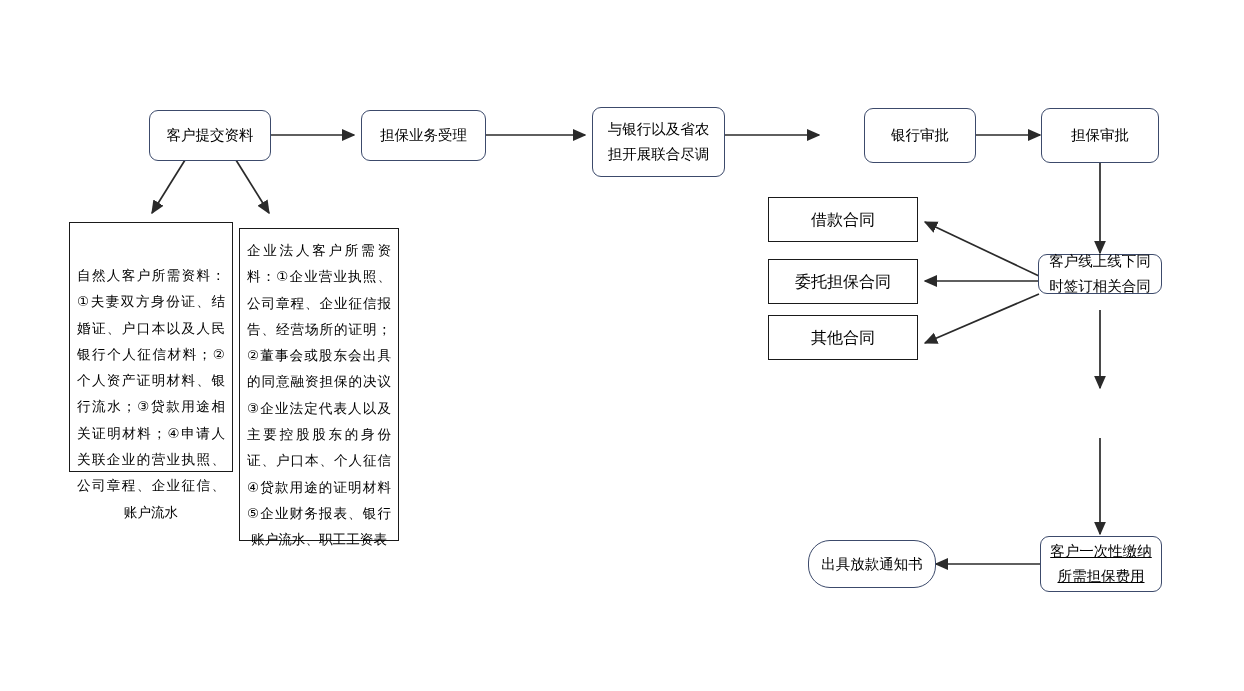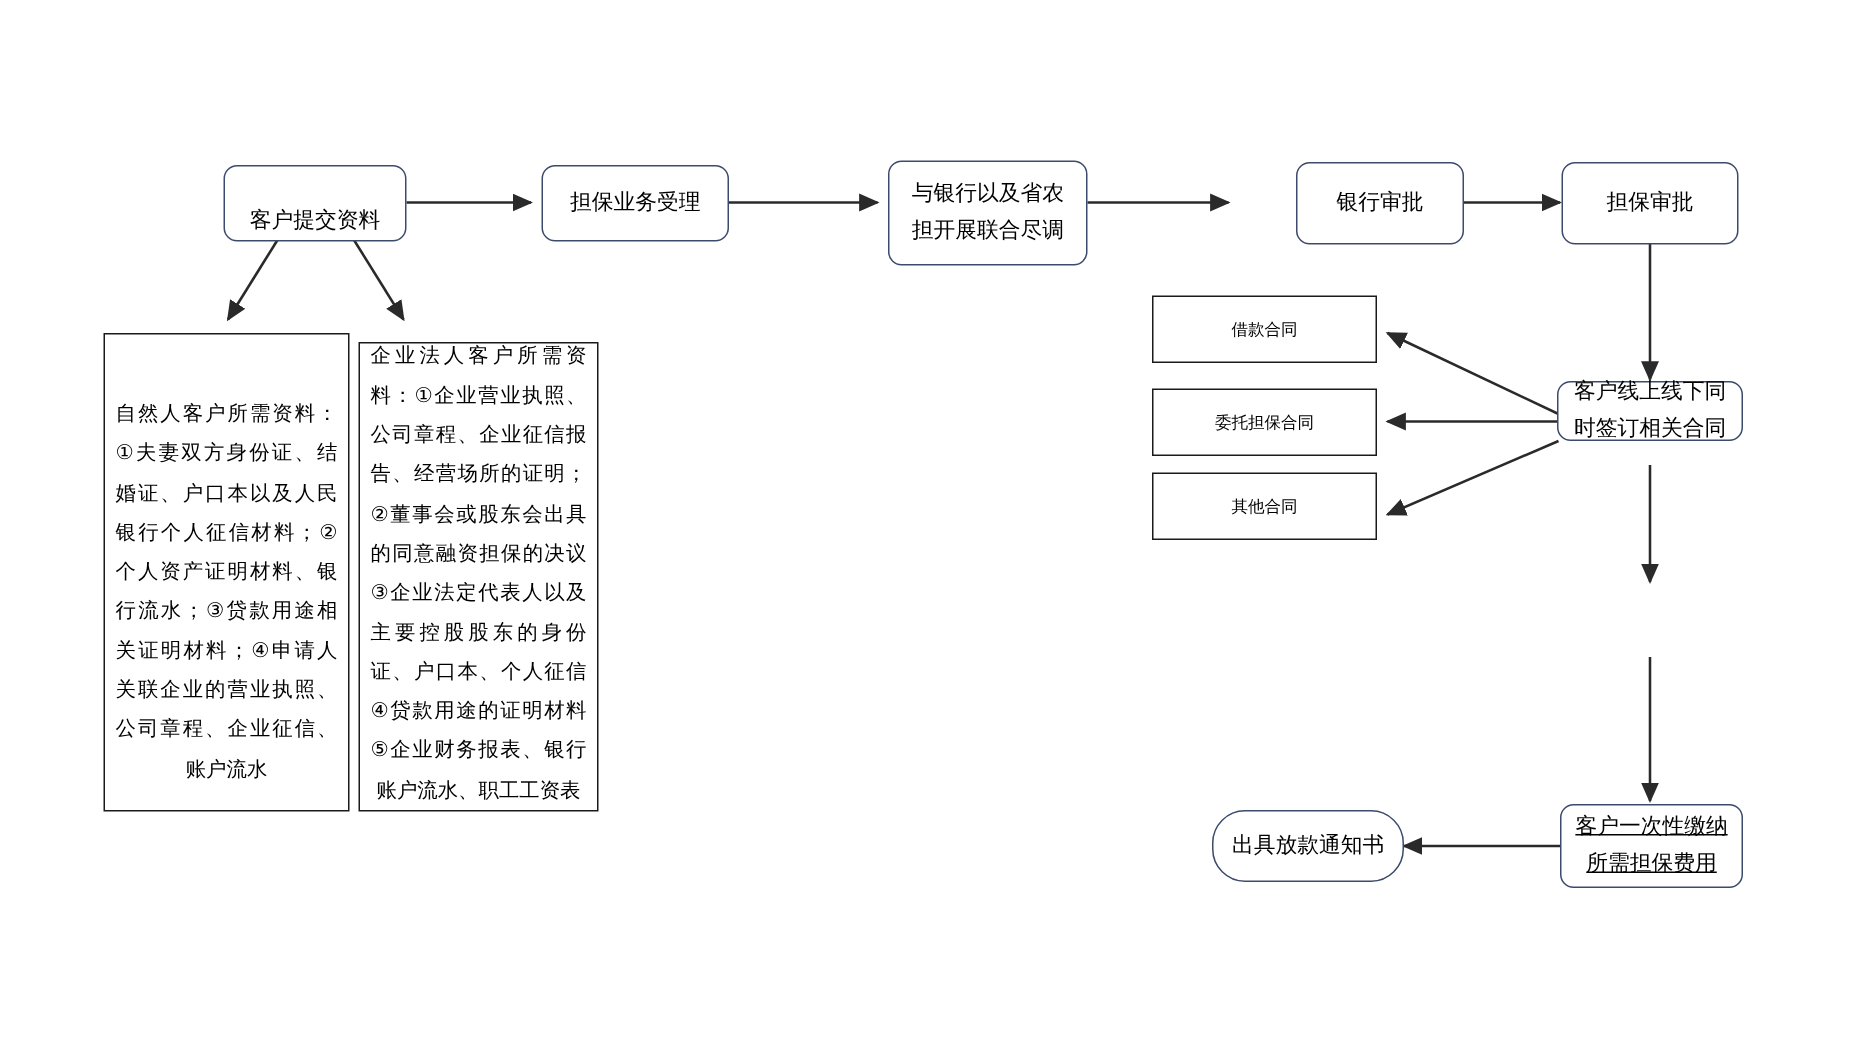--- a/index.html
+++ b/index.html
@@ -50,21 +50,21 @@
     display: block;
     width: 100%;
     padding: 0 6px;
     box-sizing: border-box;
   }
   .proc {
     font-size: 14.5px;
     line-height: 25px;
   }
   .contract {
-    font-size: 11px;
+    font-size: 16px;
     line-height: 22px;
   }
   .detail {
     font-size: 13.6px;
     line-height: 26.3px;
     align-items: flex-start;
   }
   .detail .txt {
     padding: 0 7px;
     text-align: justify;
@@ -106,21 +106,21 @@
 
     <line x1="1039" y1="294" x2="925" y2="343" stroke="#2a2a2a" stroke-width="1.7" marker-end="url(#ah)"></line>
 
     <line x1="1100" y1="310" x2="1100" y2="388" stroke="#2a2a2a" stroke-width="1.7" marker-end="url(#ah)"></line>
 
     <line x1="1100" y1="438" x2="1100" y2="534" stroke="#2a2a2a" stroke-width="1.7" marker-end="url(#ah)"></line>
 
     <line x1="1040" y1="564" x2="936" y2="564" stroke="#2a2a2a" stroke-width="1.7" marker-end="url(#ah)"></line>
   </svg>
 
-  <div class="node rounded proc" style="left:149px; top:110px; width:122px; height:51px;align-items:flex-end;">
+  <div class="node rounded proc" style="left:149px; top:110px; width:122px; height:51px;">
     <span class="txt">客户提交资料</span>
   </div>
 
   <div class="node rounded proc" style="left:361px; top:110px; width:125px; height:51px;">
     <span class="txt">担保业务受理</span>
   </div>
 
   <div class="node rounded proc" style="left:592px; top:107px; width:133px; height:70px;">
     <span class="txt">
         <span style="display:block">与银行以及省农</span>
@@ -160,21 +160,21 @@
   </div>
 
   <div class="node rect contract" style="left:768px; top:259px; width:150px; height:45px;font-family:Liberation Serif, serif;">
     <span class="txt">委托担保合同</span>
   </div>
 
   <div class="node rect contract" style="left:768px; top:315px; width:150px; height:45px;">
     <span class="txt">其他合同</span>
   </div>
 
-  <div class="node rect detail" style="left:69px; top:222px; width:164px; height:319px; padding-top:40px;">
+  <div class="node rect detail" style="left:69px; top:222px; width:164px; height:250px; padding-top:40px;">
     <span class="txt detail-inner">自然人客户所需资料：①夫妻双方身份证、结婚证、户口本以及人民银行个人征信材料；②个人资产证明材料、银行流水；③贷款用途相关证明材料；④申请人关联企业的营业执照、公司章程、企业征信、账户流水</span>
   </div>
 
-  <div class="node rect detail" style="left:239px; top:228px; width:160px; height:313px; padding-top:9px;align-items:flex-end;">
+  <div class="node rect detail" style="left:239px; top:228px; width:160px; height:313px; padding-top:9px;">
     <span class="txt detail-inner">企业法人客户所需资料：①企业营业执照、公司章程、企业征信报告、经营场所的证明；②董事会或股东会出具的同意融资担保的决议③企业法定代表人以及主要控股股东的身份证、户口本、个人征信④贷款用途的证明材料⑤企业财务报表、银行账户流水、职工工资表</span>
   </div>
 
 </div>
 
 </body></html>

